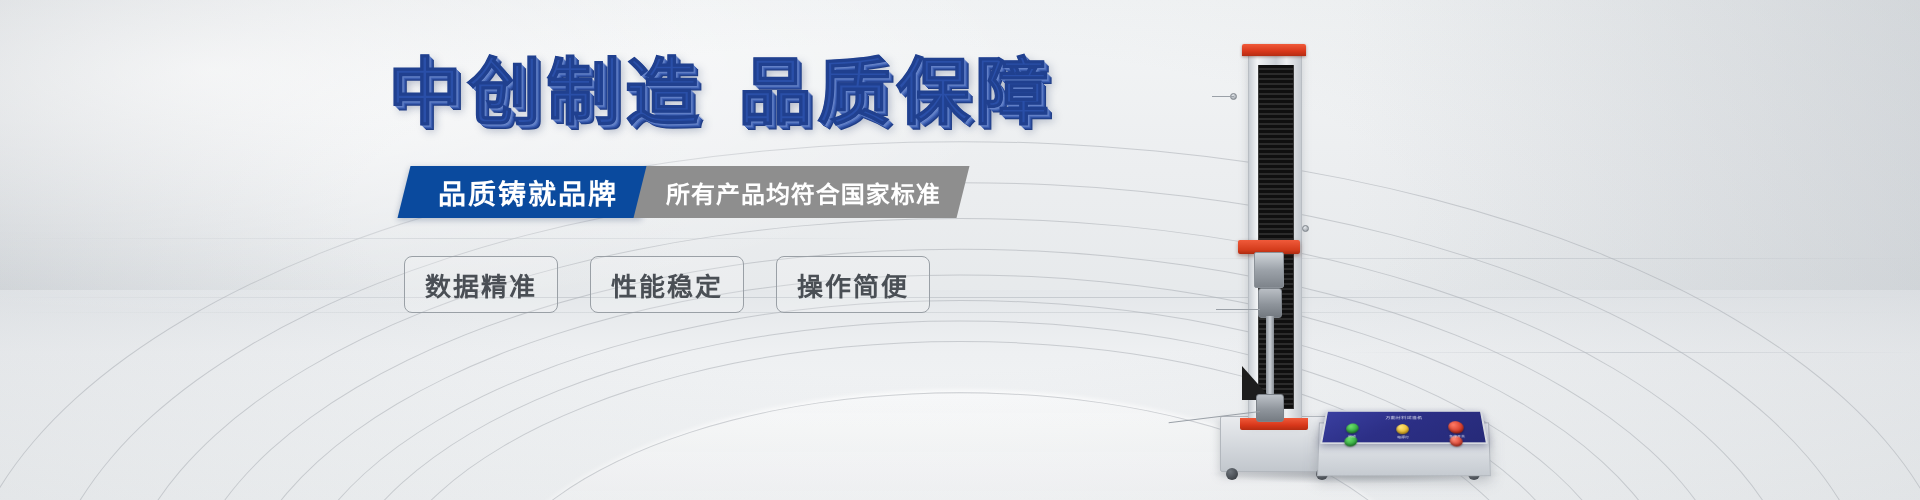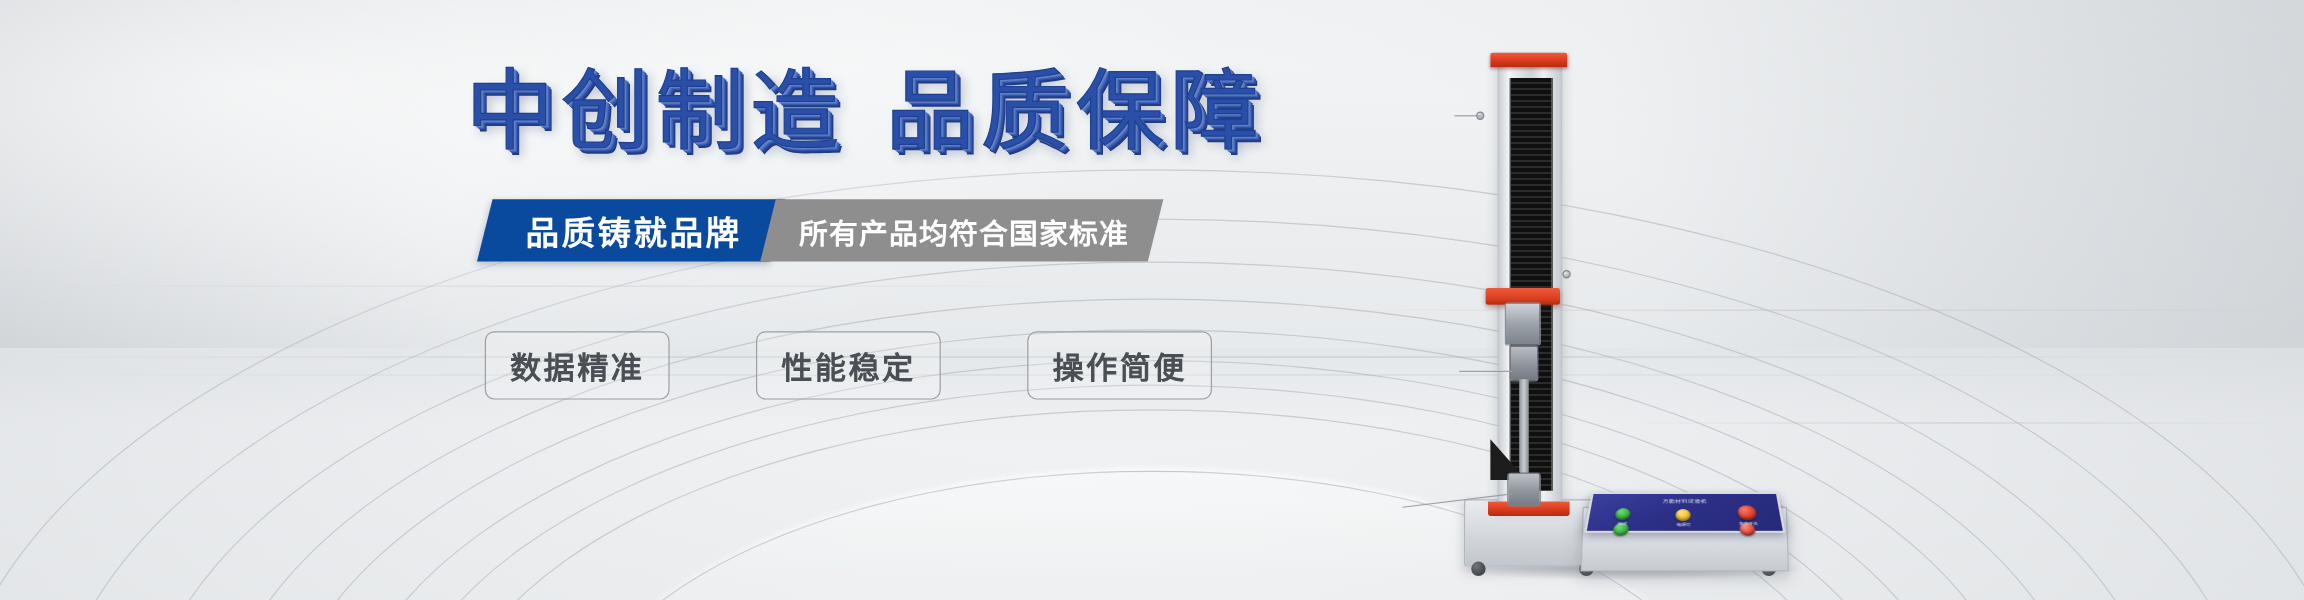--- a/index.html
+++ b/index.html
@@ -78,21 +78,21 @@
     height:1px;
   }
 
   
   .content { position:absolute; left:0; top:0; width:100%; height:100%; }
 
   .headline {
     position:absolute;
     left:388px; top:56px;
     font-size:74px;
-    font-weight:normal;
+    font-weight:bold;
     letter-spacing:5px;
     line-height:1;
     color:#2a4fa8;
     white-space:nowrap;
     text-shadow:
       1px 1px 0 #6b88cc,
       2px 2px 0 #5c7bc4,
       3px 3px 0 #3f62b4,
       4px 4px 0 #2c4c9d,
       5px 5px 0 #1f3d86,
@@ -130,23 +130,23 @@
     display:flex; align-items:center;
     padding:0 22px 0 26px;
     margin-left:-8px;
     transform:skewX(-14deg);
   }
   .badge-gray span { transform:skewX(14deg); display:inline-block; }
 
   
   .pills {
     position:absolute;
-    left:404px; top:276px;
+    left:404px; top:256px;
     display:flex;
-    gap:72px;
+    gap:32px;
   }
   .pill {
     border:1px solid #9aa0a6;
     border-radius:8px;
     padding:9px 20px;
     font-size:26px;
     font-weight:bold;
     color:#4a4f55;
     letter-spacing:2px;
     background:rgba(255,255,255,.18);

